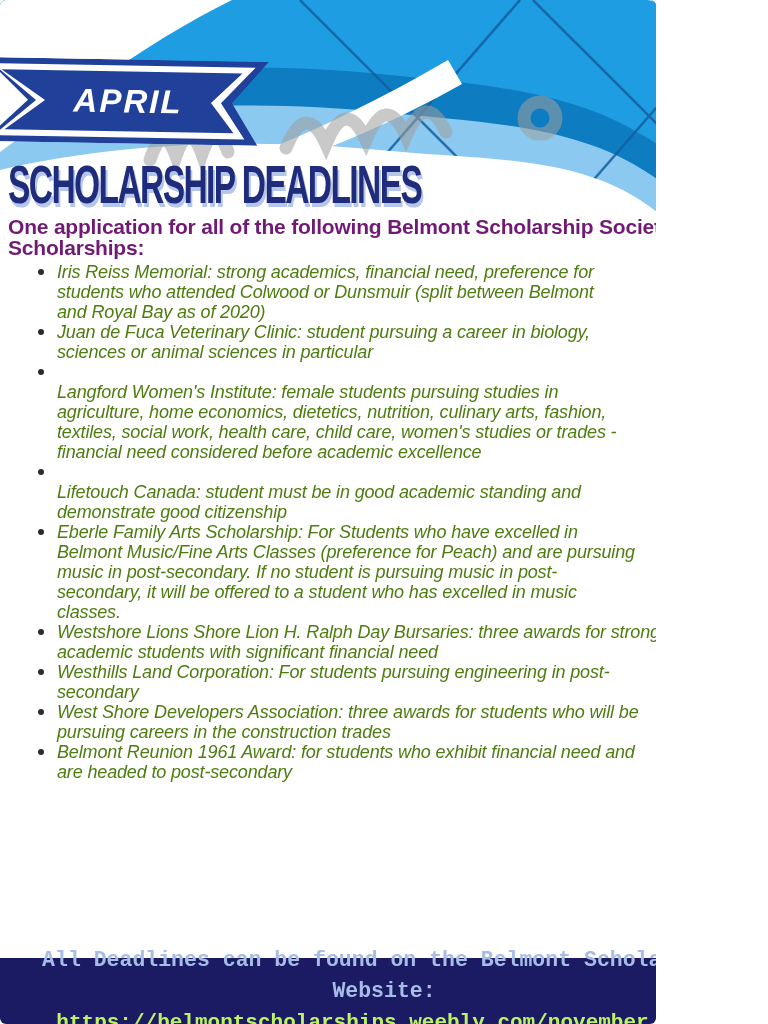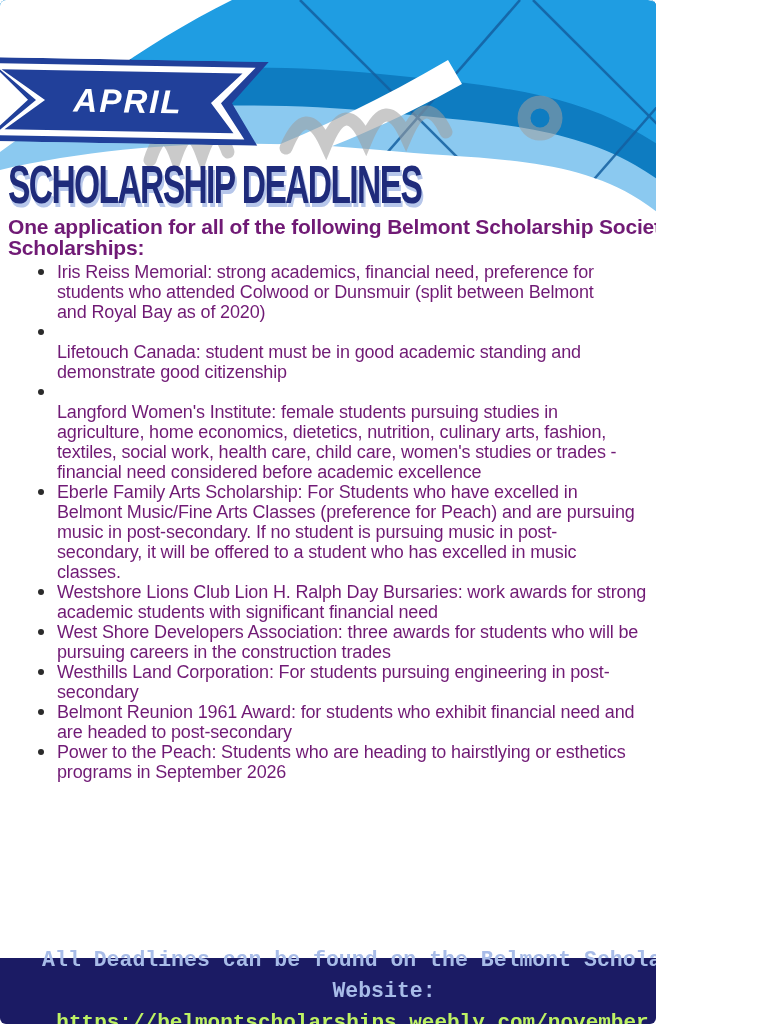--- a/index.html
+++ b/index.html
@@ -24,21 +24,21 @@
     transform:scaleX(0.62); transform-origin:left center; }
 
   
   .intro { position:absolute; left:8px; top:216px; width:748px;
     font-weight:bold; font-size:21px; line-height:21px; letter-spacing:-0.2px;
     color:#701a75; white-space:pre-line; }
 
   
   .scholarship-list { position:absolute; left:57px; top:262px; width:702px; list-style:none; }
   .scholarship-list li { position:relative; font-size:18px; line-height:20px; letter-spacing:-0.15px;
-    color:#701a75; white-space:pre-line; }
+    color:#4d7c0f; white-space:pre-line;font-style:italic; }
   .scholarship-list li::before { content:""; position:absolute; left:-19px; top:7px;
     width:6px; height:6px; border-radius:50%; background:#2b2b2b; }
 
   
   .footer-bar { position:absolute; left:0; top:958px; width:768px; height:66px;
     background:#1b1b64; display:flex; flex-direction:column; align-items:center; justify-content:center;
     text-align:center;font-family:Liberation Mono, monospace; }
   .footer-note { color:#a8bce8; font-weight:bold; font-size:21.5px; line-height:31px; }
   .footer-url  { color:#bef264; font-weight:bold; font-size:21px;   line-height:31px; }
 </style>
@@ -92,43 +92,43 @@
 
   <h1 class="title">SCHOLARSHIP DEADLINES</h1>
 
   <p class="intro">One application for all of the following Belmont Scholarship Society
 Scholarships:</p>
 
   <ul class="scholarship-list">
     <li>Iris Reiss Memorial: strong academics, financial need, preference for
 students who attended Colwood or Dunsmuir (split between Belmont
 and Royal Bay as of 2020)</li>
-    <li>
-Lifetouch Canada: student must be in good academic standing and
-demonstrate good citizenship</li>
+    <li>Juan de Fuca Veterinary Clinic: student pursuing a career in biology,
+sciences or animal sciences in particular</li>
     <li>
 Langford Women's Institute: female students pursuing studies in
 agriculture, home economics, dietetics, nutrition, culinary arts, fashion,
 textiles, social work, health care, child care, women's studies or trades -
 financial need considered before academic excellence</li>
+    <li>
+Lifetouch Canada: student must be in good academic standing and
+demonstrate good citizenship</li>
     <li>Eberle Family Arts Scholarship: For Students who have excelled in
 Belmont Music/Fine Arts Classes (preference for Peach) and are pursuing
 music in post-secondary. If no student is pursuing music in post-
 secondary, it will be offered to a student who has excelled in music
 classes.</li>
-    <li>Westshore Lions Club Lion H. Ralph Day Bursaries: work awards for strong
+    <li>Westshore Lions Shore Lion H. Ralph Day Bursaries: three awards for strong
 academic students with significant financial need</li>
+    <li>Westhills Land Corporation: For students pursuing engineering in post-
+secondary</li>
     <li>West Shore Developers Association: three awards for students who will be
 pursuing careers in the construction trades</li>
-    <li>Westhills Land Corporation: For students pursuing engineering in post-
-secondary</li>
     <li>Belmont Reunion 1961 Award: for students who exhibit financial need and
 are headed to post-secondary</li>
-    <li>Power to the Peach: Students who are heading to hairstlying or esthetics
-programs in September 2026</li>
   </ul>
 
   <div class="footer-bar">
     <div class="footer-note">All Deadlines can be found on the Belmont Scholarship Website:</div>
     <div class="footer-url">https://belmontscholarships.weebly.com/november.html</div>
   </div>
 
 </div>
 
 </body></html>

